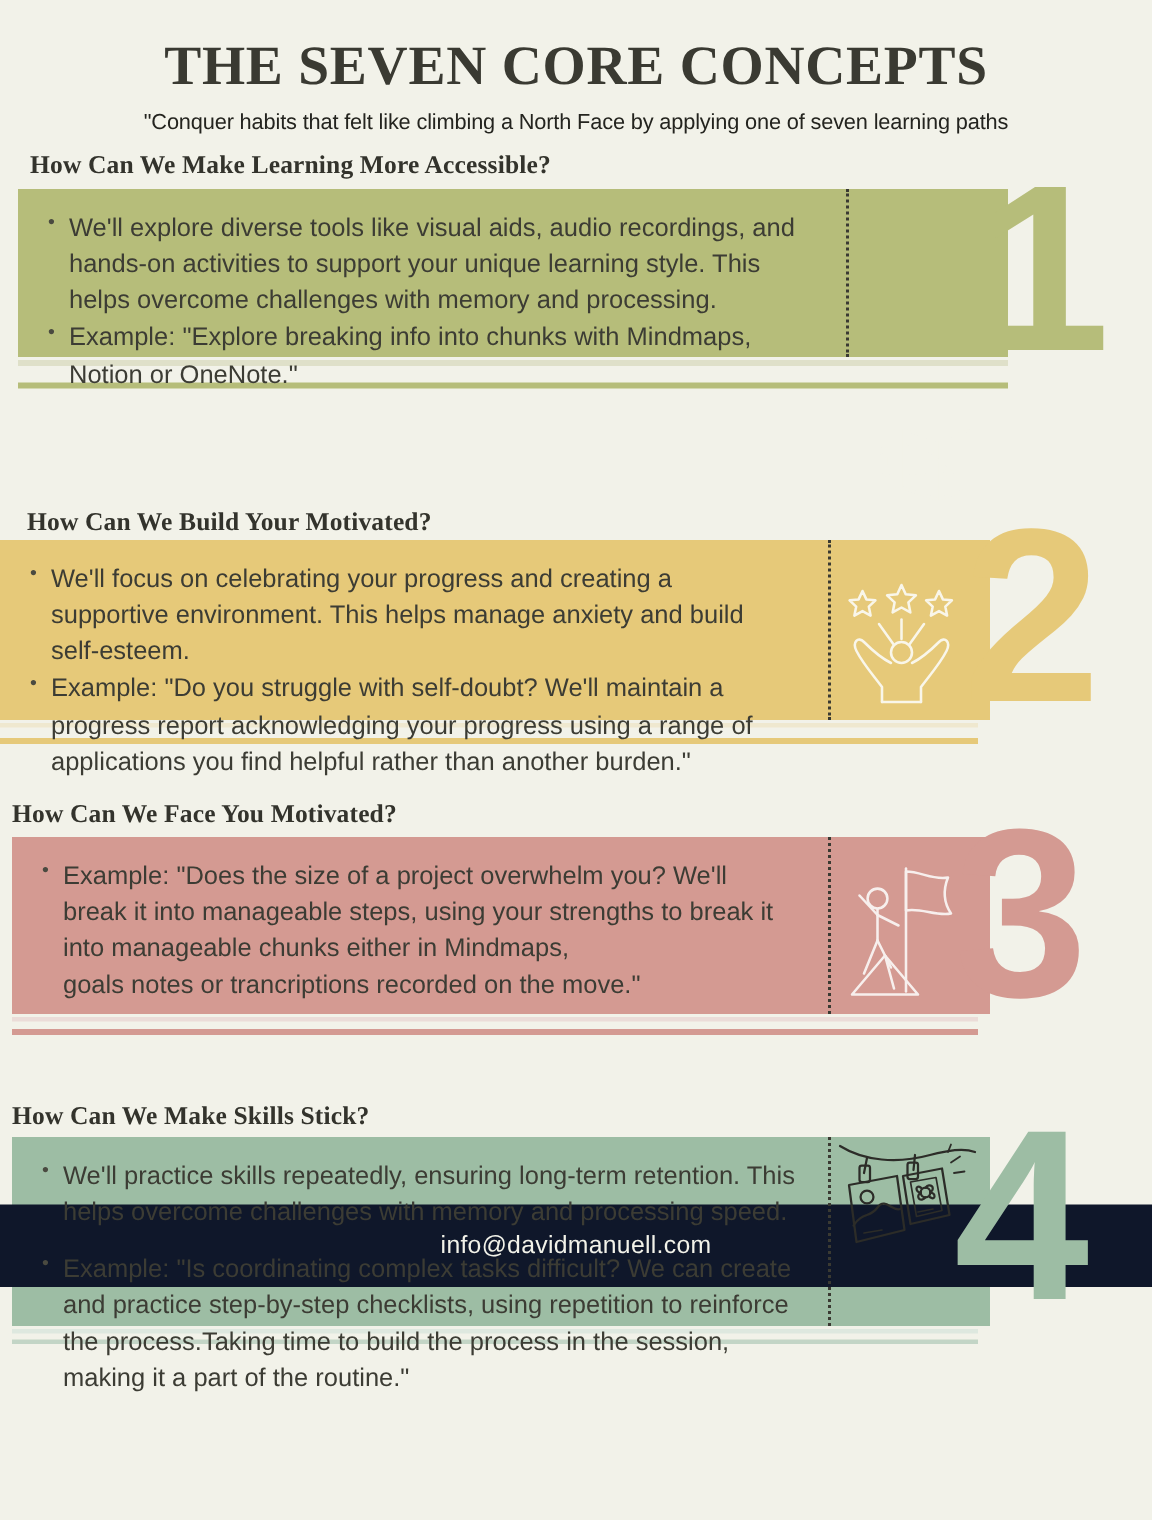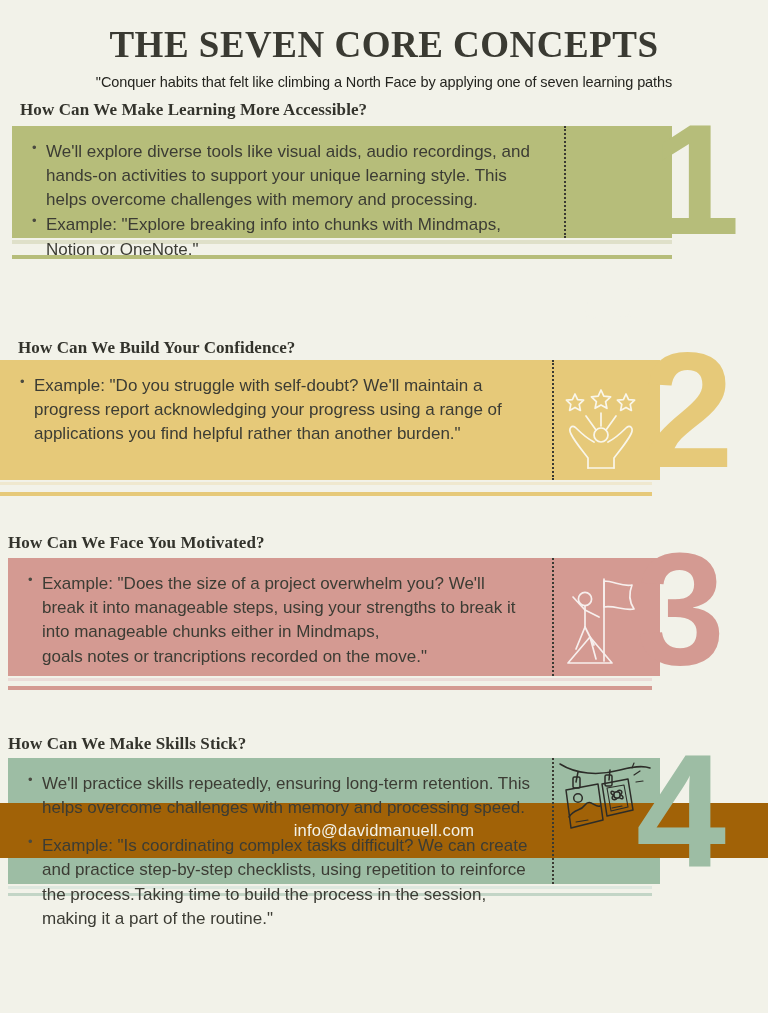--- a/index.html
+++ b/index.html
@@ -95,21 +95,21 @@
   }
 
   
   .hbar { position: absolute; height: 4px; }
 
   
   .footer {
     position: absolute;
     left: 0; bottom: 0;
     width: 768px; height: 55px;
-    background: #a16207;
+    background: #0f172a;
     display: flex; align-items: center; justify-content: center;
   }
   .footer-text {
     color: #f2f2e9;
     font-size: 16.5px;
     letter-spacing: 0.2px;
   }
 </style>
 </head>
 <body>
@@ -149,21 +149,21 @@
       <li class="b">Example: "Explore breaking info into chunks with Mindmaps, Notion or OneNote."</li>
     </ul>
 
     <div class="vdots" style="left:552px; top:26px; height:112px;"></div>
 
     <div class="hbar" style="left:0; top:140px; width:660px; height:4px; background:#dfe0c9;"></div>
     <div class="hbar" style="left:0; top:155px; width:660px; height:4px; background:#b6bd7a;"></div>
   </div>
 
   <div class="section" style="position:absolute; left:0; top:338px; width:768px; height:160px;">
-    <div class="sec-head" style="position:absolute; left:18px; top:0;">How Can We Build Your Confidence?</div>
+    <div class="sec-head" style="position:absolute; left:18px; top:0;">How Can We Build Your Motivated?</div>
 
     <div style="position:absolute; left:0; top:22px; width:660px; height:120px; background:#e6c979;"></div>
 
     <div class="bignum" style="left:642px; top:8px; font-size:165px; color:#e6c979;">2</div>
 
     <div class="iconbox" style="left:562px; top:50px; width:78px; height:82px;">
       <svg width="78" height="82" viewBox="0 0 78 82" fill="none" stroke="#f9f6ea" stroke-width="1.7" stroke-linejoin="round" stroke-linecap="round">
         <path d="M13 6 L15.6 11.6 L21.6 12.2 L17.2 16.4 L18.4 22.4 L13 19.4 L7.6 22.4 L8.8 16.4 L4.4 12.2 L10.4 11.6 Z"></path>
         <path d="M39 2 L41.8 8.2 L48.6 8.9 L43.6 13.6 L44.9 20.3 L39 17 L33.1 20.3 L34.4 13.6 L29.4 8.9 L36.2 8.2 Z"></path>
         <path d="M64 6 L66.6 11.6 L72.6 12.2 L68.2 16.4 L69.4 22.4 L64 19.4 L58.6 22.4 L59.8 16.4 L55.4 12.2 L61.4 11.6 Z"></path>
@@ -171,20 +171,21 @@
         <path d="M39 25 L39 38"></path>
         <path d="M54 28 L44 42"></path>
         <circle cx="39" cy="47" r="7"></circle>
         <path d="M32 54 C24 50, 18 44, 14 40 C10 36, 6 40, 9 46 C13 54, 20 62, 26 70 L26 80"></path>
         <path d="M46 54 C54 50, 60 44, 64 40 C68 36, 72 40, 69 46 C65 54, 58 62, 52 70 L52 80"></path>
         <path d="M26 80 L52 80"></path>
       </svg>
     </div>
 
     <ul class="bullets" style="position:absolute; left:0; top:22px;">
+      <li class="b">We'll focus on celebrating your progress and creating a supportive environment. This helps manage anxiety and build self-esteem.</li>
       <li class="b">Example: "Do you struggle with self-doubt? We'll maintain a progress report acknowledging your progress using a range of applications you find helpful rather than another burden."</li>
     </ul>
 
     <div class="vdots" style="left:552px; top:22px; height:120px;"></div>
 
     <div class="hbar" style="left:0; top:144px; width:652px; height:3px; background:#efe8cf;"></div>
     <div class="hbar" style="left:0; top:154px; width:652px; height:4px; background:#e6c979;"></div>
   </div>
 
   <div class="section" style="position:absolute; left:0; top:533px; width:768px; height:160px;">

